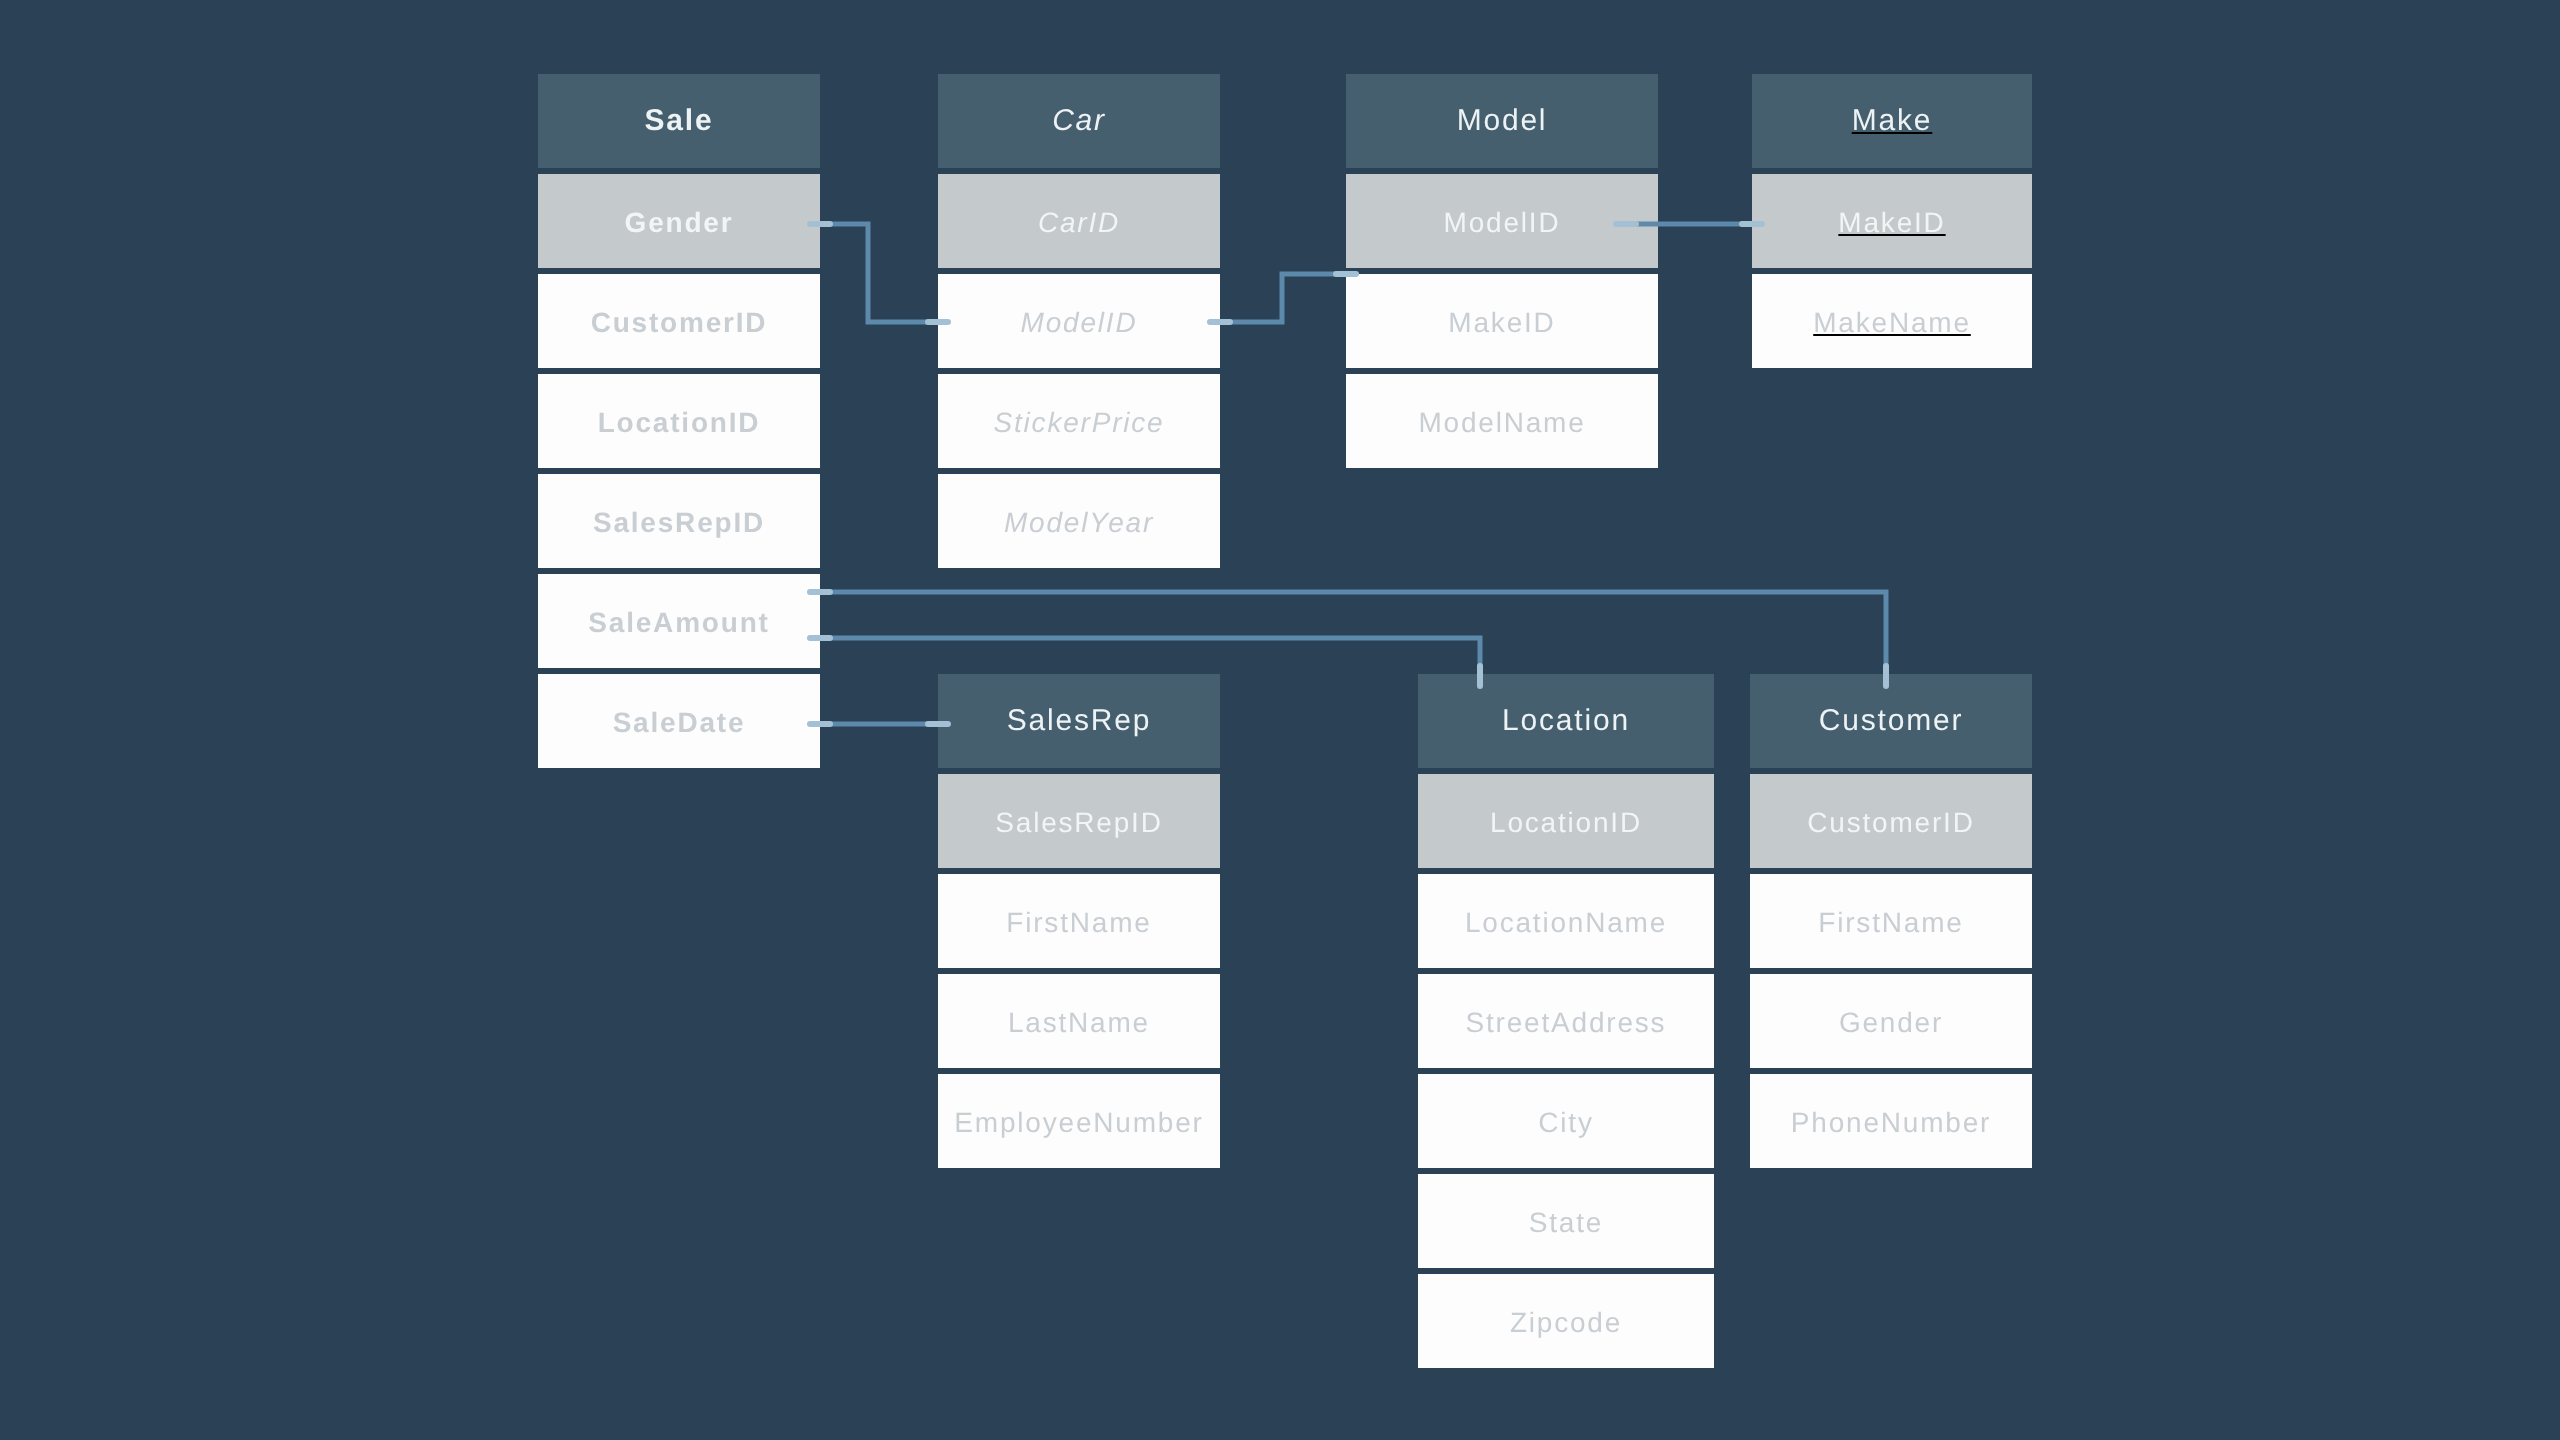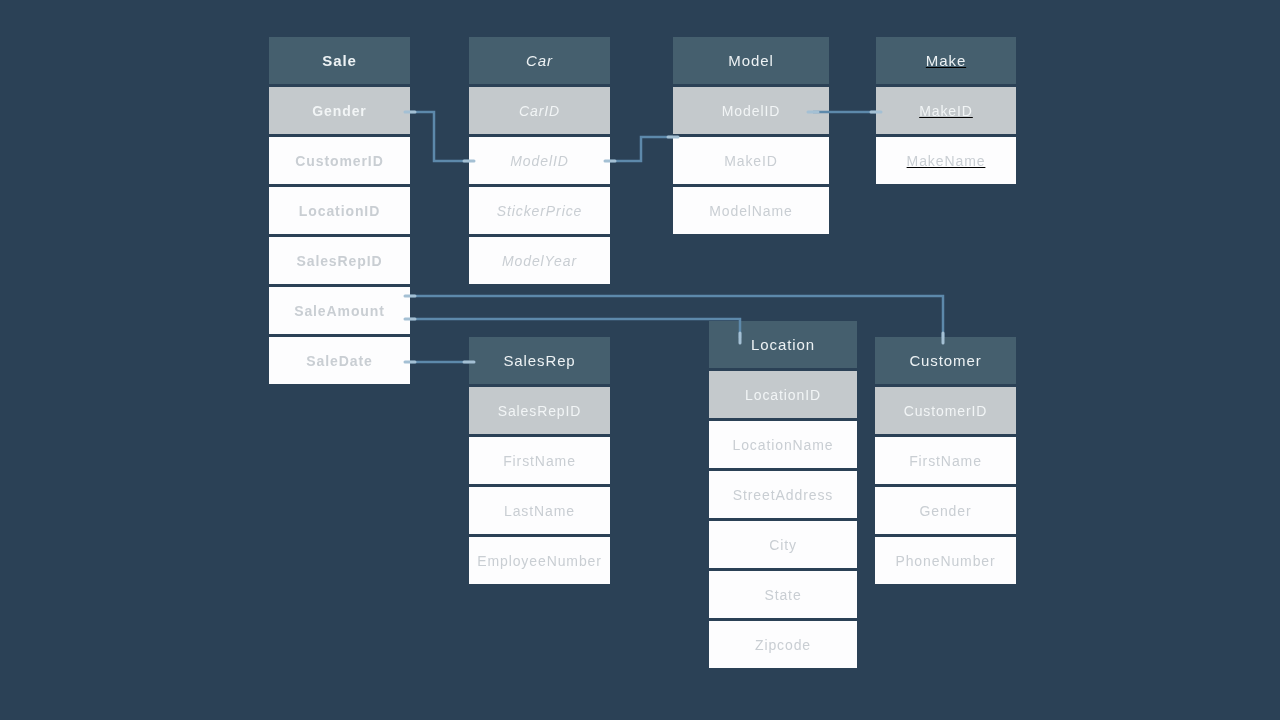--- a/index.html
+++ b/index.html
@@ -54,21 +54,21 @@
 <body>
 
 <div id="stage">
     <div class="entity-table" style="left: 875px; top: 337px; width: 141px;">
       <div class="cell header">Customer</div>
       <div class="cell field key">CustomerID</div>
       <div class="cell field">FirstName</div>
       <div class="cell field">Gender</div>
       <div class="cell field">PhoneNumber</div>
     </div>
-    <div class="entity-table" style="left: 673px; top: 321px; width: 148px; padding-left: 36px;">
+    <div class="entity-table" style="left: 673px; top: 337px; width: 148px; padding-left: 36px;">
       <div class="cell header">Location</div>
       <div class="cell field key">LocationID</div>
       <div class="cell field">LocationName</div>
       <div class="cell field">StreetAddress</div>
       <div class="cell field">City</div>
       <div class="cell field">State</div>
       <div class="cell field">Zipcode</div>
     </div>
     <div class="entity-table" style="left: 469px; top: 337px; width: 141px;">
       <div class="cell header">SalesRep</div>

